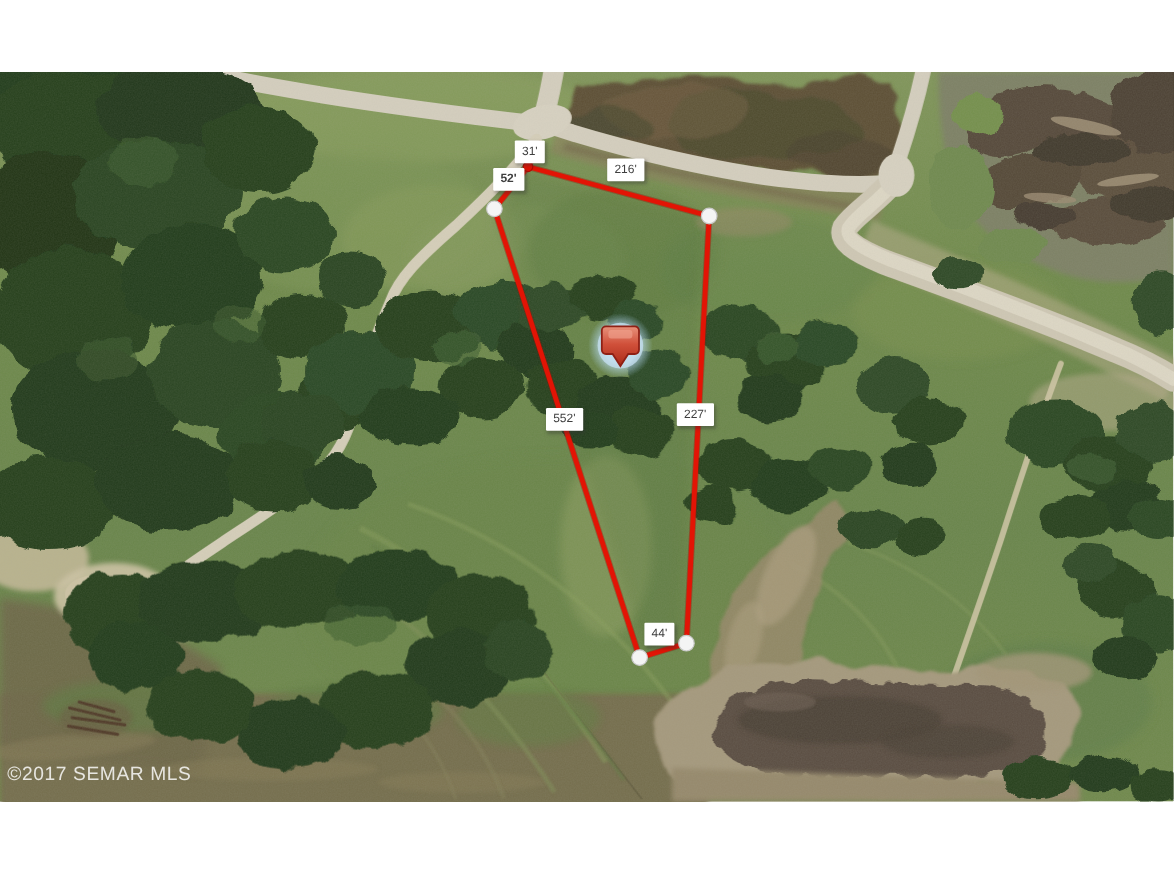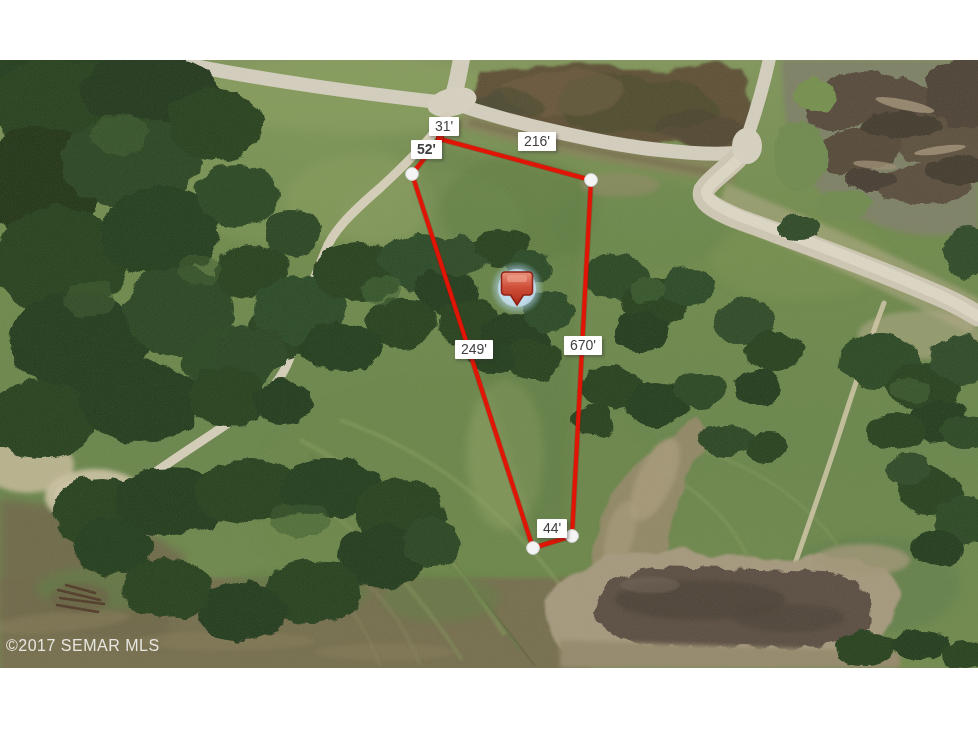--- a/index.html
+++ b/index.html
@@ -3,31 +3,31 @@
 <meta charset="utf-8">
 <style>
   html,body{margin:0;padding:0;background:#ffffff;}
   .stage{
     position:relative;width:978px;height:733px;background:#ffffff;overflow:hidden;
     font-family:"Liberation Sans", sans-serif;
   }
   .photo-svg{position:absolute;left:0;top:0;width:978px;height:733px;display:block;}
   .mlabel{
     position:absolute;background:#ffffff;color:#3f3f3f;
-    font-size:14px;line-height:17px;padding:1px 6px;
+    font-size:10px;line-height:17px;padding:1px 6px;
     box-shadow:1.5px 2px 3px rgba(50,50,50,.38);
     border-radius:1px;white-space:nowrap;
   }
   .watermark{
     position:absolute;left:6px;top:637px;
     color:rgba(255,255,255,.82);font-size:16px;letter-spacing:.5px;
   }
   .lbl-31 {left:429px;top:117px;}
   .lbl-52 {left:411px;top:140px;font-weight:bold;}
-  .lbl-216{left:518px;top:132px;}
+  .lbl-216{left:506px;top:132px;}
   .lbl-552{left:455px;top:340px;}
   .lbl-501{left:564px;top:336px;}
   .lbl-56 {left:537px;top:519px;}
 </style>
 </head>
 <body>
 
 <div class="stage">
 
   <svg class="photo-svg" viewBox="0 0 978 733" aria-hidden="true">
@@ -338,18 +338,18 @@
       <circle cx="517" cy="288" r="27" fill="url(#glowGrad)"></circle>
       <circle cx="517" cy="288" r="19" fill="#c7e0f2" opacity="0.75"></circle>
       <path d="M505,272 h24 a3.5,3.5 0 0 1 3.5,3.5 v16 a3.5,3.5 0 0 1 -3.5,3.5 h-5.5 l-6.5,10 l-6.5,-10 h-5.5 a3.5,3.5 0 0 1 -3.5,-3.5 v-16 a3.5,3.5 0 0 1 3.5,-3.5 Z" fill="url(#pinGrad)" stroke="#8f2015" stroke-width="1.5"></path>
       <rect x="507" y="275" width="20" height="7" rx="2.5" fill="#f0a28e" opacity="0.65"></rect>
     </g>
   </svg>
 
   <div class="mlabel lbl-31">31'</div>
   <div class="mlabel lbl-52">52'</div>
   <div class="mlabel lbl-216">216'</div>
-  <div class="mlabel lbl-552">249'</div>
-  <div class="mlabel lbl-501">670'</div>
+  <div class="mlabel lbl-552">552'</div>
+  <div class="mlabel lbl-501">227'</div>
   <div class="mlabel lbl-56">44'</div>
 
   <div class="watermark">©2017 SEMAR MLS</div>
 </div>
 
 </body></html>

